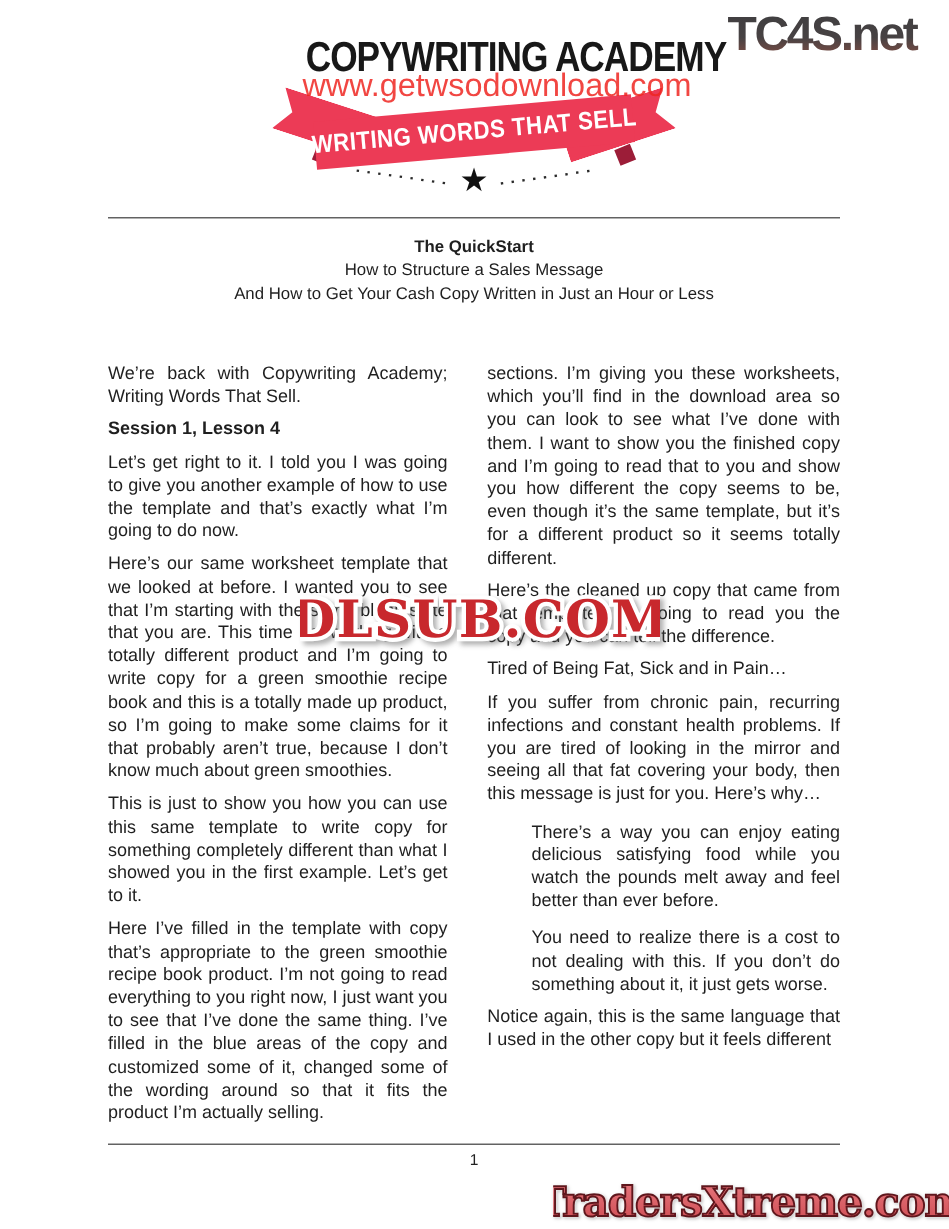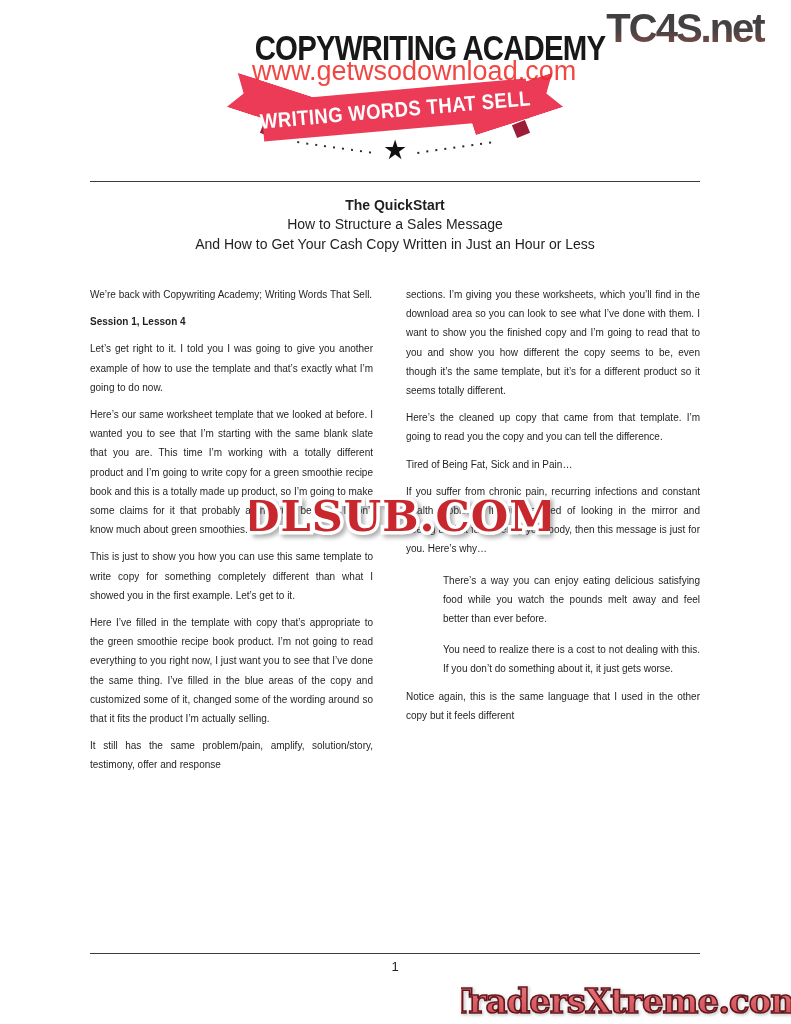--- a/index.html
+++ b/index.html
@@ -37,22 +37,22 @@
   .wso{position:absolute;left:252px;top:56px;z-index:5;font-size:27px;letter-spacing:0;
        color:rgba(239,38,33,0.85);white-space:nowrap;}
 
   
   .rule-top{position:absolute;left:90px;top:181px;width:610px;border-top:1.4px solid #3c3c3c;}
   .doc-header{position:absolute;left:90px;top:196px;width:610px;text-align:center;
               font-size:14px;line-height:19.4px;}
   .doc-header .t1{font-weight:bold;}
 
   
-  .columns{position:absolute;left:90px;top:285px;width:610px;display:flex;gap:33px;
-           font-size:10px;line-height:19.2px;}
+  .columns{position:absolute;left:90px;top:302px;width:610px;display:flex;gap:33px;
+           font-size:15px;line-height:19.2px;}
   .col-left{width:283px;}
   .col-right{width:294px;}
   .para{margin:0 0 8px 0;text-align:justify;}
   .para.bold{font-weight:bold;text-align:left;}
   .para.indent{margin-left:37px;margin-top:12px;}
 
   
   .dlsub{position:absolute;left:250px;top:486px;z-index:6;
          filter:drop-shadow(3px 3px 2px rgba(80,80,80,0.45));}
 
@@ -107,21 +107,20 @@
 
   <div class="columns">
     <div class="col-left">
 
     <p class="para normal">We’re back with Copywriting Academy; Writing Words That Sell.</p>
         <p class="para bold">Session 1, Lesson 4</p>
         <p class="para normal">Let’s get right to it. I told you I was going to give you another example of how to use the template and that’s exactly what I’m going to do now.</p>
         <p class="para normal">Here’s our same worksheet template that we looked at before. I wanted you to see that I’m starting with the same blank slate that you are. This time I’m working with a totally different product and I’m going to write copy for a green smoothie recipe book and this is a totally made up product, so I’m going to make some claims for it that probably aren’t true, because I don’t know much about green smoothies.</p>
         <p class="para normal">This is just to show you how you can use this same template to write copy for something completely different than what I showed you in the first example. Let’s get to it.</p>
         <p class="para normal">Here I’ve filled in the template with copy that’s appropriate to the green smoothie recipe book product. I’m not going to read everything to you right now, I just want you to see that I’ve done the same thing. I’ve filled in the blue areas of the copy and customized some of it, changed some of the wording around so that it fits the product I’m actually selling.</p>
-        <p class="para normal">It still has the same problem/pain, amplify, solution/story, testimony, offer and response</p>
       </div>
     <div class="col-right">
 
     <p class="para normal">sections. I’m giving you these worksheets, which you’ll find in the download area so you can look to see what I’ve done with them. I want to show you the finished copy and I’m going to read that to you and show you how different the copy seems to be, even though it’s the same template, but it’s for a different product so it seems totally different.</p>
         <p class="para normal">Here’s the cleaned up copy that came from that template. I’m going to read you the copy and you can tell the difference.</p>
         <p class="para normal">Tired of Being Fat, Sick and in Pain…</p>
         <p class="para normal">If you suffer from chronic pain, recurring infections and constant health problems. If you are tired of looking in the mirror and seeing all that fat covering your body, then this message is just for you. Here’s why…</p>
         <p class="para indent">There’s a way you can enjoy eating delicious satisfying food while you watch the pounds melt away and feel better than ever before.</p>
         <p class="para indent">You need to realize there is a cost to not dealing with this. If you don’t do something about it, it just gets worse.</p>
         <p class="para normal">Notice again, this is the same language that I used in the other copy but it feels different</p>

